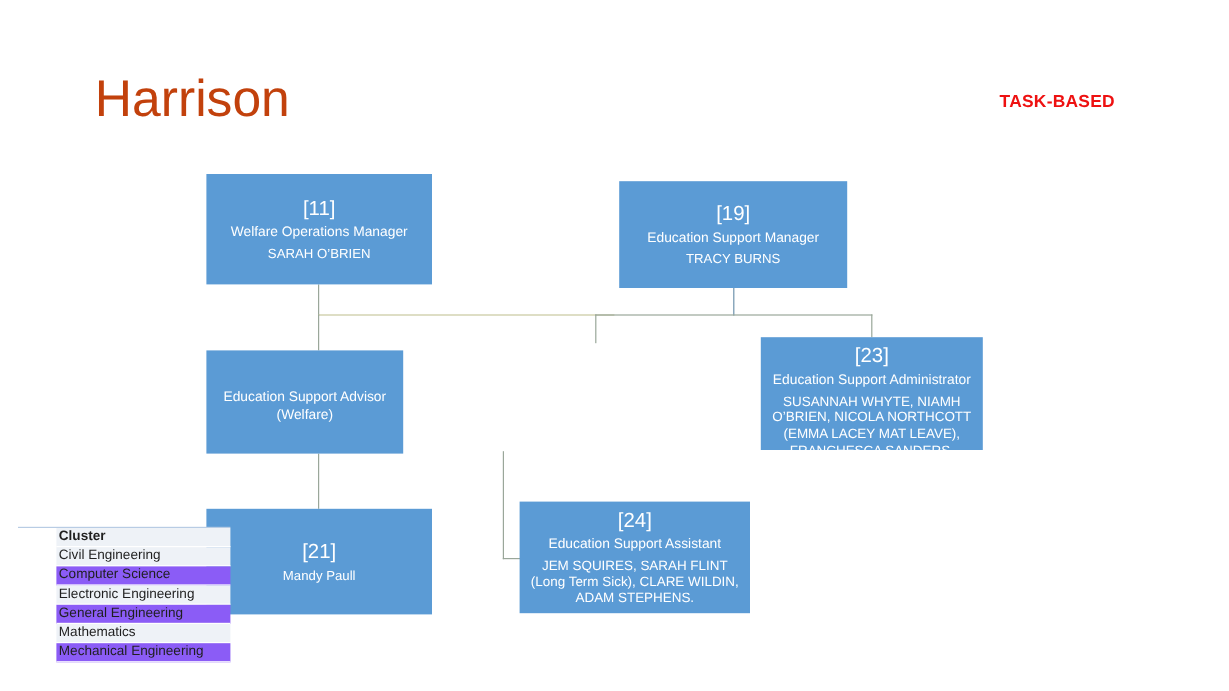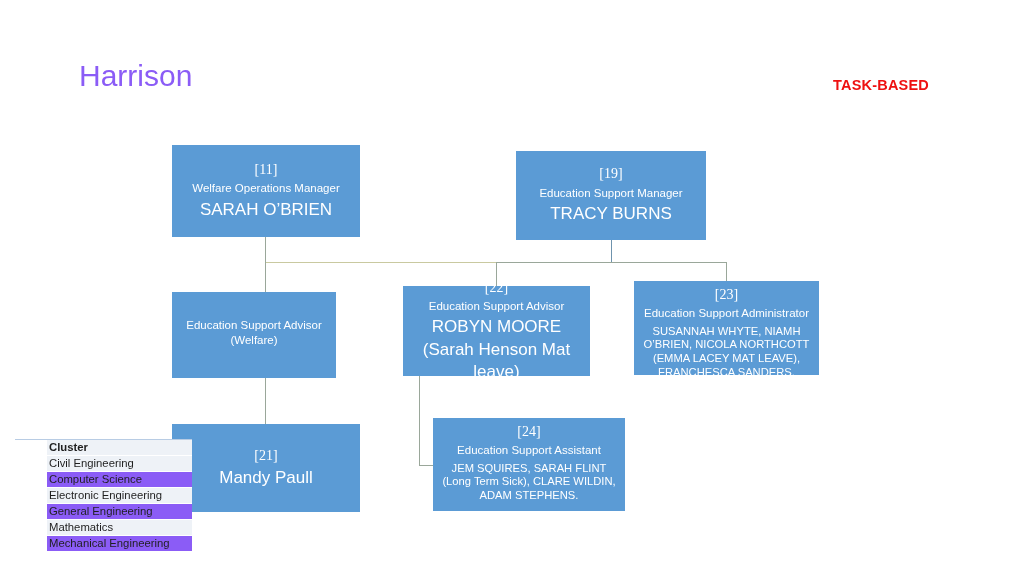--- a/index.html
+++ b/index.html
@@ -18,24 +18,24 @@
     position: relative;
     width: 1024px;
     height: 576px;
   }
 
   
   .page-title {
     position: absolute;
     left: 79px;
     top: 59px;
-    font-size: 30px;
+    font-size: 43px;
     font-weight: 400;
     line-height: 1.15;
-    color: #8b5cf6;
+    color: #c2410c;
     letter-spacing: 0px;
     white-space: nowrap;
   }
   .task-based {
     position: absolute;
     left: 833px;
     top: 77px;
     font-size: 14.5px;
     font-weight: bold;
     color: #ee1111;
@@ -52,30 +52,29 @@
     display: flex;
     flex-direction: column;
     align-items: center;
     justify-content: center;
     text-align: center;
     padding: 2px 3px;
     line-height: 1.32;
     overflow: hidden;
   }
   .node .code {
-    font-size: 14px;
+    font-size: 17px;
     margin-bottom: 2px;
-    font-family: Liberation Serif, serif;
   }
   .node .role {
     font-size: 11.5px;
     margin-bottom: 2px;
   }
   .node .people {
-    font-size: 17px;
+    font-size: 11px;
   }
   .node.dense {
     justify-content: flex-start;
     padding-top: 5px;
   }
   .node.dense .people {
     font-size: 11.2px;
     line-height: 1.22;
     margin-top: 1px;
   }
@@ -147,25 +146,20 @@
     <div class="role">Education Support Manager</div>
     <div class="people">TRACY BURNS</div>
   </div>
 
   <div class="node" style="left:172px; top:292px; width:164px; height:86px;gap:34px;">
     <div class="code">[20]</div>
     <div class="role">Education Support Advisor (Welfare)</div>
     <div class="people">LYNDA BARRELL</div>
   </div>
 
-  <div class="node" style="left:403px; top:286px; width:187px; height:90px;">
-    <div class="code">[22]</div>
-    <div class="role">Education Support Advisor</div>
-    <div class="people">ROBYN MOORE (Sarah Henson Mat leave)</div>
-  </div>
 
   <div class="node dense" style="left:634px; top:281px; width:185px; height:94px;">
     <div class="code">[23]</div>
     <div class="role">Education Support Administrator</div>
     <div class="people">SUSANNAH WHYTE, NIAMH O’BRIEN, NICOLA NORTHCOTT  (EMMA LACEY MAT LEAVE), FRANCHESCA SANDERS, VACANCY (ROBYN MOORE BACKFILL)</div>
   </div>
 
   <div class="node" style="left:172px; top:424px; width:188px; height:88px;">
     <div class="code">[21]</div>
     <div class="people">Mandy Paull</div>

